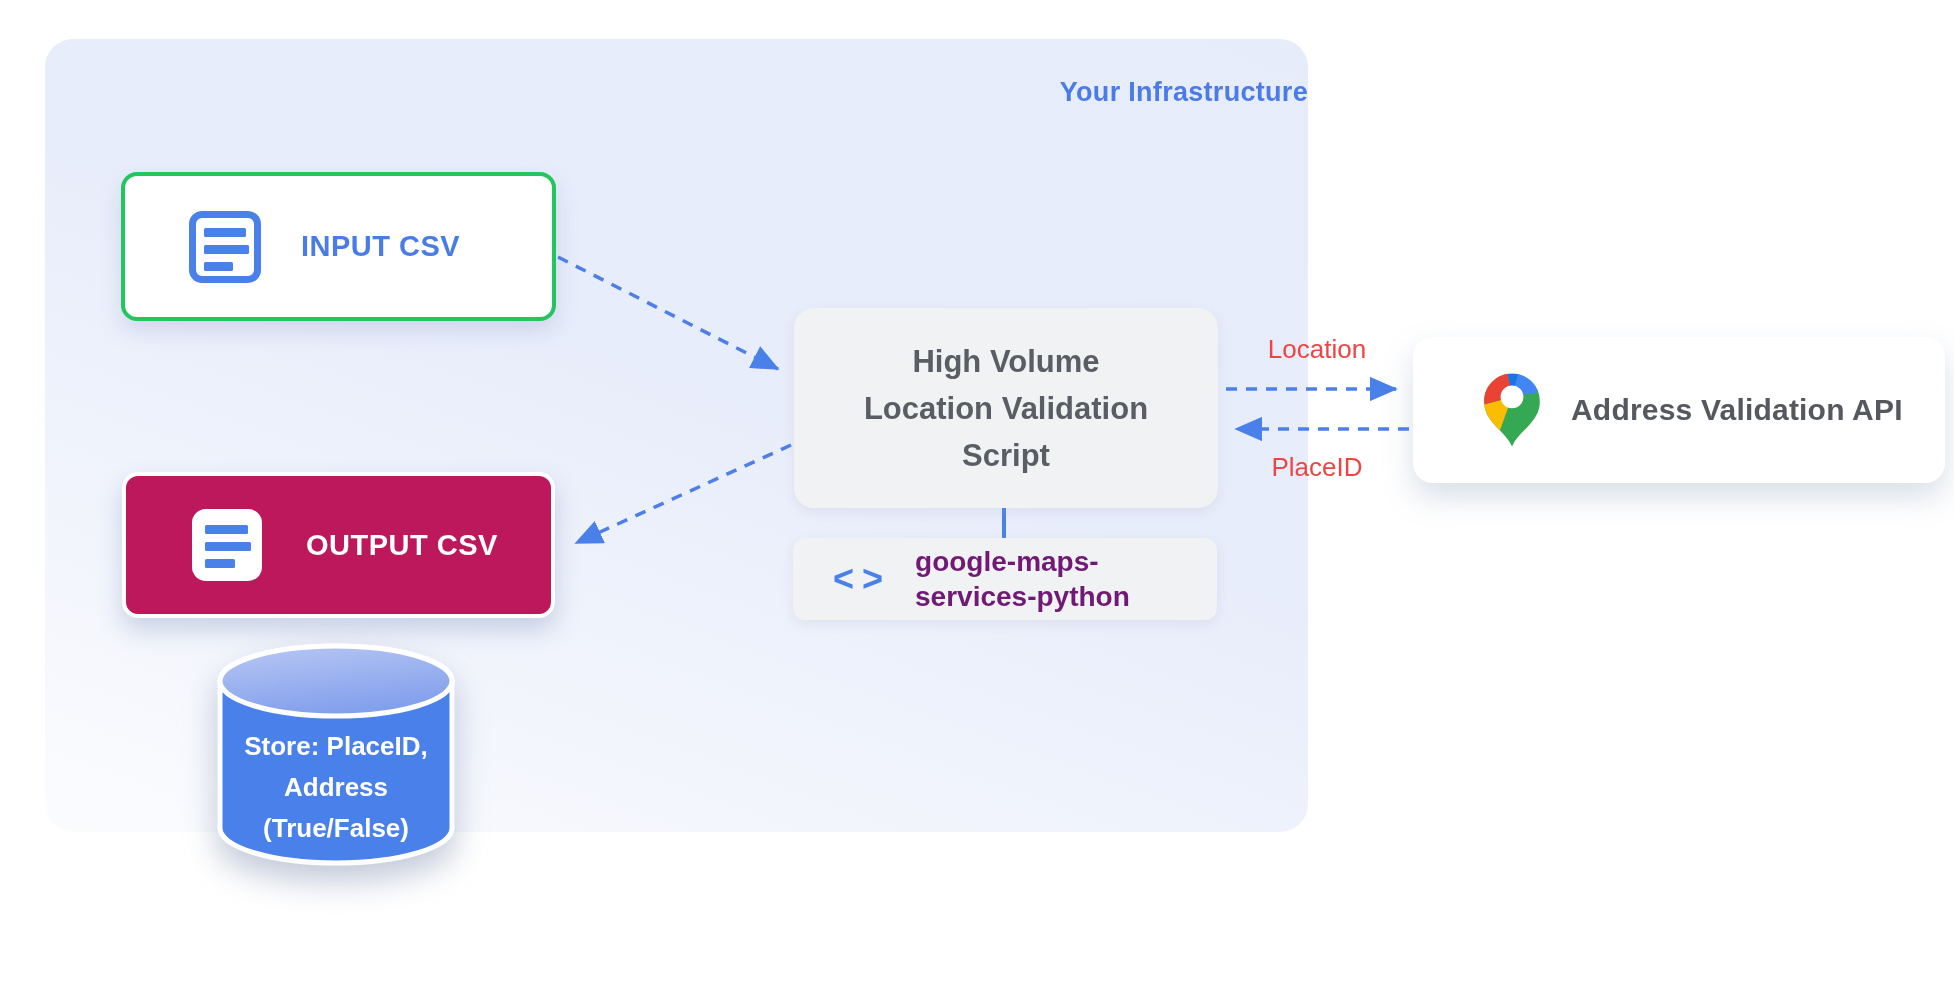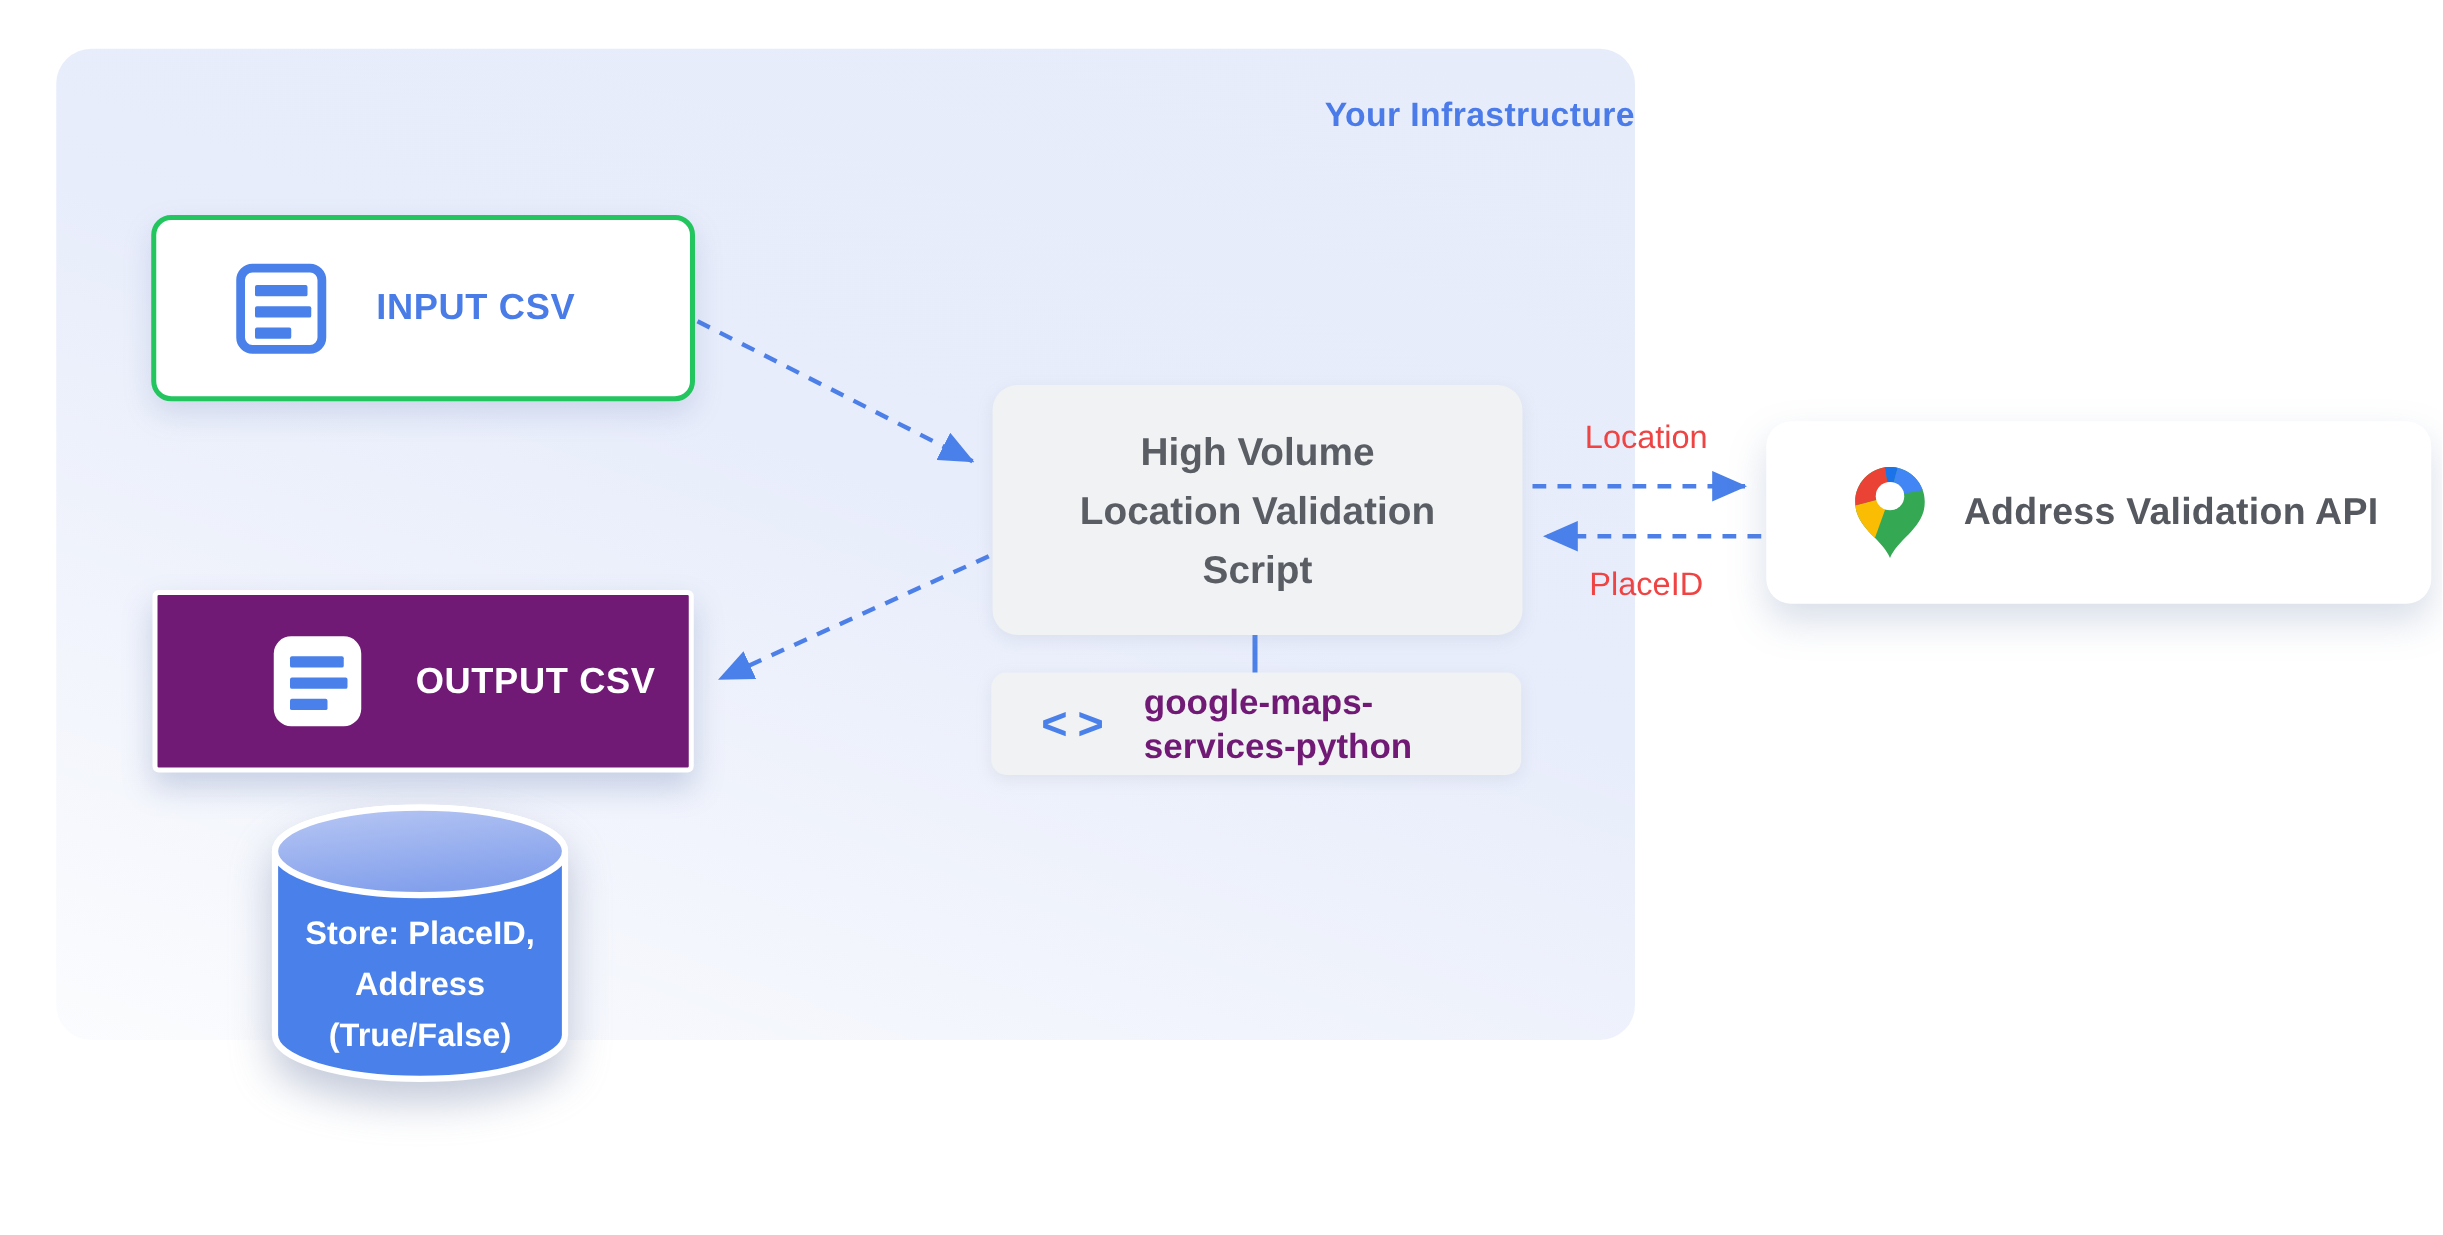--- a/index.html
+++ b/index.html
@@ -13,23 +13,23 @@
                font-size:27px;font-weight:700;color:#4b7be8;letter-spacing:.3px;}
 
   
   .node{position:absolute;display:flex;align-items:center;box-sizing:border-box;}
 
   .input-box{left:121px;top:172px;width:435px;height:149px;background:#ffffff;
              border:4px solid #22c55e;border-radius:16px;
              box-shadow:0 10px 22px rgba(110,130,180,.22);}
   .input-label{margin-left:40px;font-size:29px;font-weight:700;color:#4a7ce8;letter-spacing:.5px;}
 
-  .output-box{left:122px;top:472px;width:433px;height:146px;background:#701a75;
-              border:4px solid #ffffff;border-radius:5px;
-              box-shadow:0 12px 24px rgba(110,130,180,.32);justify-content:center;}
+  .output-box{left:122px;top:472px;width:433px;height:146px;background:#be185d;
+              border:4px solid #ffffff;border-radius:16px;
+              box-shadow:0 12px 24px rgba(110,130,180,.32);}
   .output-label{margin-left:44px;font-size:29px;font-weight:700;color:#ffffff;letter-spacing:.5px;}
 
   
   .doc-icon{position:relative;width:58px;height:58px;margin-left:64px;background:#ffffff;
             border:7px solid #4a80e9;border-radius:13px;flex:none;}
   .doc-icon .ln{position:absolute;left:8px;height:9px;background:#4a80e9;border-radius:1.5px;}
   .doc-icon .l1{top:10px;width:42px;}
   .doc-icon .l2{top:27px;width:45px;}
   .doc-icon .l3{top:44px;width:29px;}
 

